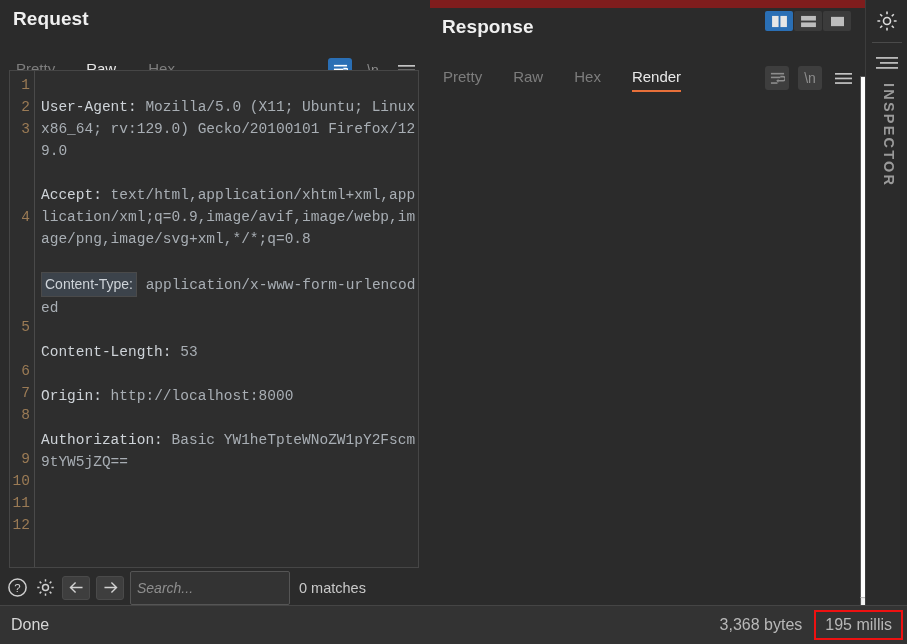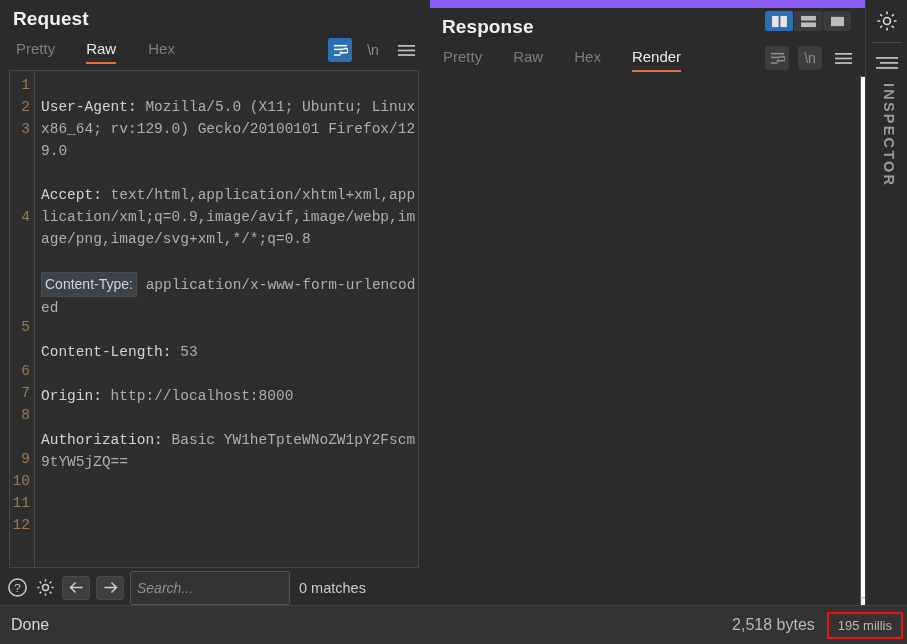--- a/index.html
+++ b/index.html
@@ -2,37 +2,37 @@
 <html><head>
 <meta charset="utf-8">
 <style>
   * { box-sizing: border-box; margin:0; padding:0; }
   html,body{
     width:907px; height:644px; overflow:hidden;
     background:#2b2b2b;
     font-family:"Liberation Sans", sans-serif;
     -webkit-font-smoothing:antialiased;
   }
-  .app{ position:relative; width:907px; height:492px; background:#8b5cf6; }
+  .app{ position:relative; width:907px; height:492px; background:#7f1d1d; }
 
   
   .col-request{ position:absolute; left:0; top:0; width:428px; height:605px; background:#2b2b2b; }
   .col-response{ position:absolute; left:428px; top:8px; width:437px; height:605px; background:#2b2b2b; }
   .col-rail{ position:absolute; left:865px; top:0; width:42px; height:605px; background:#2b2b2b; border-left:1px solid #3c3c3c;}
 
   
   .panel-title{
     color:#f0f0f0; font-size:19px; font-weight:bold;
     padding:8px 0 0 13px; letter-spacing:.1px;
   }
   .col-response .panel-title{ padding-left:14px; }
 
   
   .tabrow{
-    position:relative; height:30px; margin-top:4px;
+    position:relative; height:30px; margin-top:24px;
     display:flex; align-items:flex-end;
   }
   .tabs{ display:flex; align-items:flex-end; }
   .tab{
     color:#9a9a9a; font-size:15px; padding:0 0 5px 0; margin:0 0 0 0;
     cursor:default; border-bottom:2px solid transparent; white-space:nowrap;
   }
   .tab.active{ color:#e8e8e8; border-bottom-color:#e8703a; }
   .tab.dim{ color:#7d7d7d; }
 
@@ -159,21 +159,21 @@
   
   .statusbar{
     position:absolute; left:0; top:605px; width:907px; height:39px;
     background:#333333; border-top:1px solid #454545;
     display:flex; align-items:center;
   }
   .status-left{ color:#d6d6d6; font-size:16px; padding-left:11px; }
   .status-right{ margin-left:auto; display:flex; align-items:center; gap:0; padding-right:4px; }
   .st-bytes{ color:#b8b8b8; font-size:16px; padding:0 12px; }
   .st-millis{
-    color:#b8b8b8; font-size:13px; padding:4px 9px; border:2px solid #ee1111;
+    color:#b8b8b8; font-size:16px; padding:4px 9px; border:2px solid #ee1111;
   }
 </style>
 </head>
 <body>
 
 <div class="app">
 
   <div class="col-request">
 
     <div class="panel-title">Request</div>
@@ -373,18 +373,18 @@
         <rect x="4" y="7" width="18" height="1.8" fill="#b9b9b9"></rect>
         <rect x="0" y="12" width="22" height="1.8" fill="#b9b9b9"></rect>
       </svg>
     </div>
     <div class="rail-label">INSPECTOR</div>
   </div>
 
   <div class="statusbar">
     <div class="status-left">Done</div>
     <div class="status-right">
-      <div class="st-bytes">2,518 bytes</div>
+      <div class="st-bytes">3,368 bytes</div>
       <div class="st-millis">195 millis</div>
     </div>
   </div>
 
 </div>
 
 </body></html>

